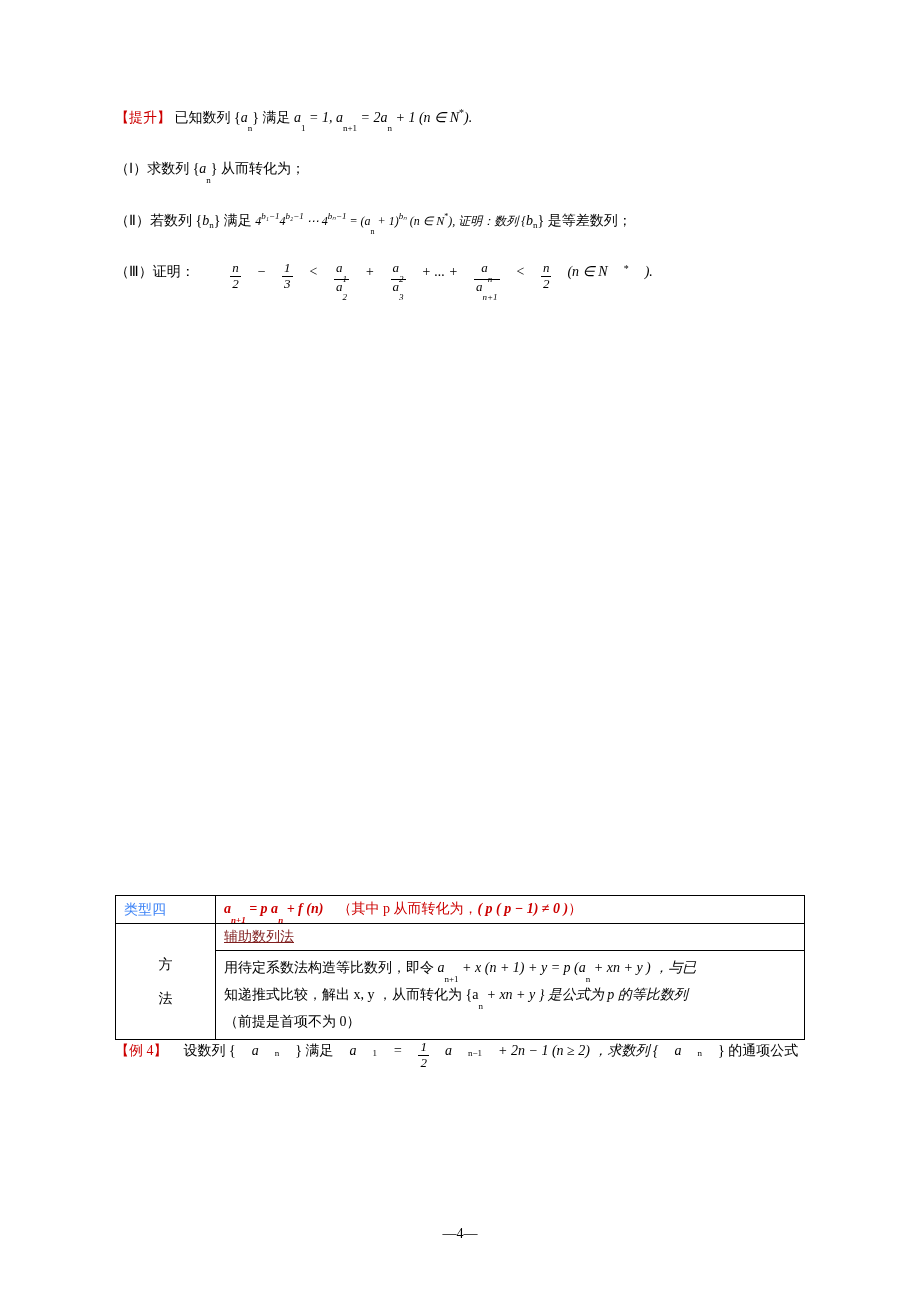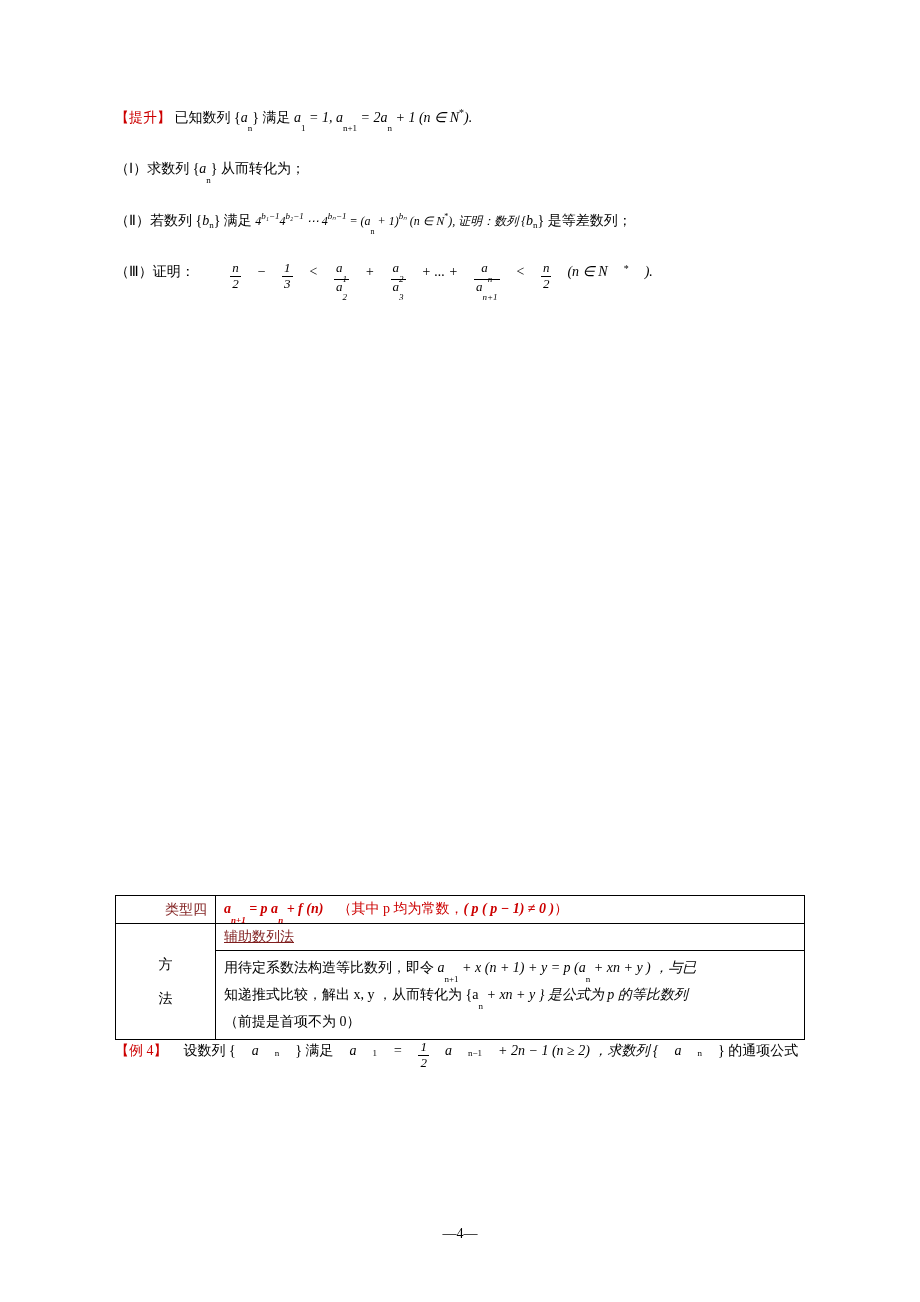--- a/index.html
+++ b/index.html
@@ -48,23 +48,23 @@
       width: 100%;
       margin-top: 570px;
       font-size: 14px;
     }
     table.box td {
       border: 1px solid #000;
       padding: 4px 8px;
       vertical-align: middle;
     }
     table.box td.label {
-      text-align: right;
+      text-align: left;
       width: 100px;
-      color: #7f1d1d;
+      color: #3b82f6;
     }
     table.box td.method-label {
       text-align: center;
       width: 100px;
       vertical-align: middle;
     }
     .pagenum {
       position: absolute;
       bottom: 60px;
       left: 0;
@@ -141,21 +141,21 @@
 
 <table class="box">
   <tbody>
       <tr>
     <td class="label"><span>类型四</span></td>
     <td>
       <span class="red bold math">
         <span>a</span><span class="sub">n+1</span><span> = p a</span><span class="sub">n</span><span> + f (n)</span>
       </span>
       &nbsp;&nbsp;
-      <span class="red">（其中 p 均为常数，</span><span class="red bold math">( p ( p − 1) ≠ 0 )</span><span class="red">）</span>
+      <span class="red">（其中 p 从而转化为，</span><span class="red bold math">( p ( p − 1) ≠ 0 )</span><span class="red">）</span>
     </td>
   </tr>
   <tr>
     <td class="method-label" rowspan="2"><span style="white-space:pre-line">方
 
 法</span></td>
     <td><span class="green">辅助数列法</span></td>
   </tr>
   <tr>
     <td style="line-height:1.9">

